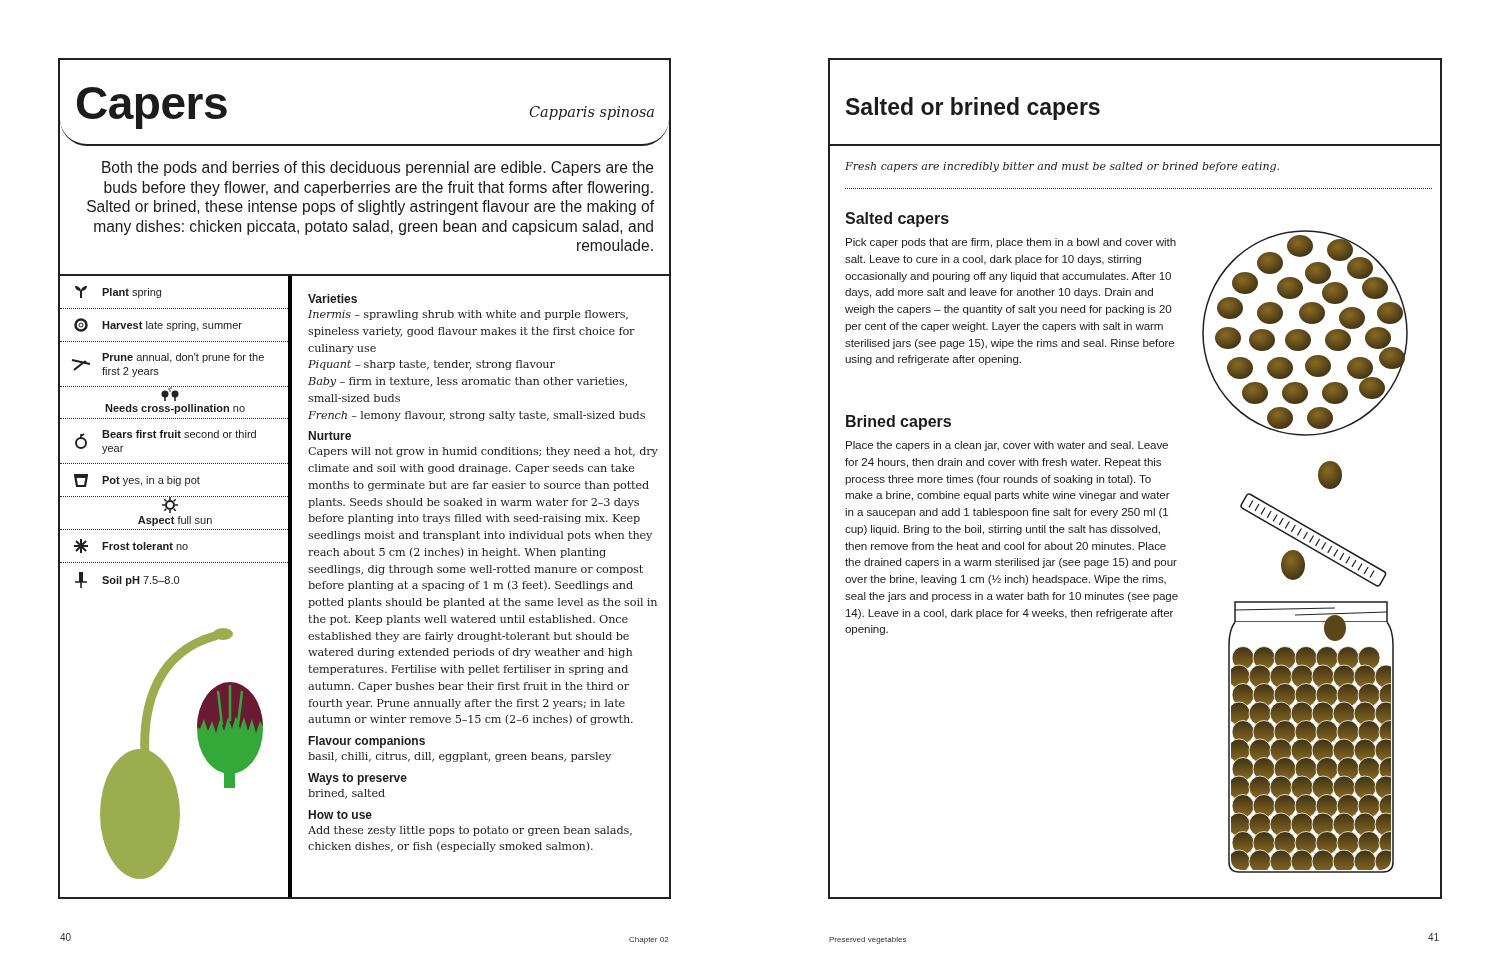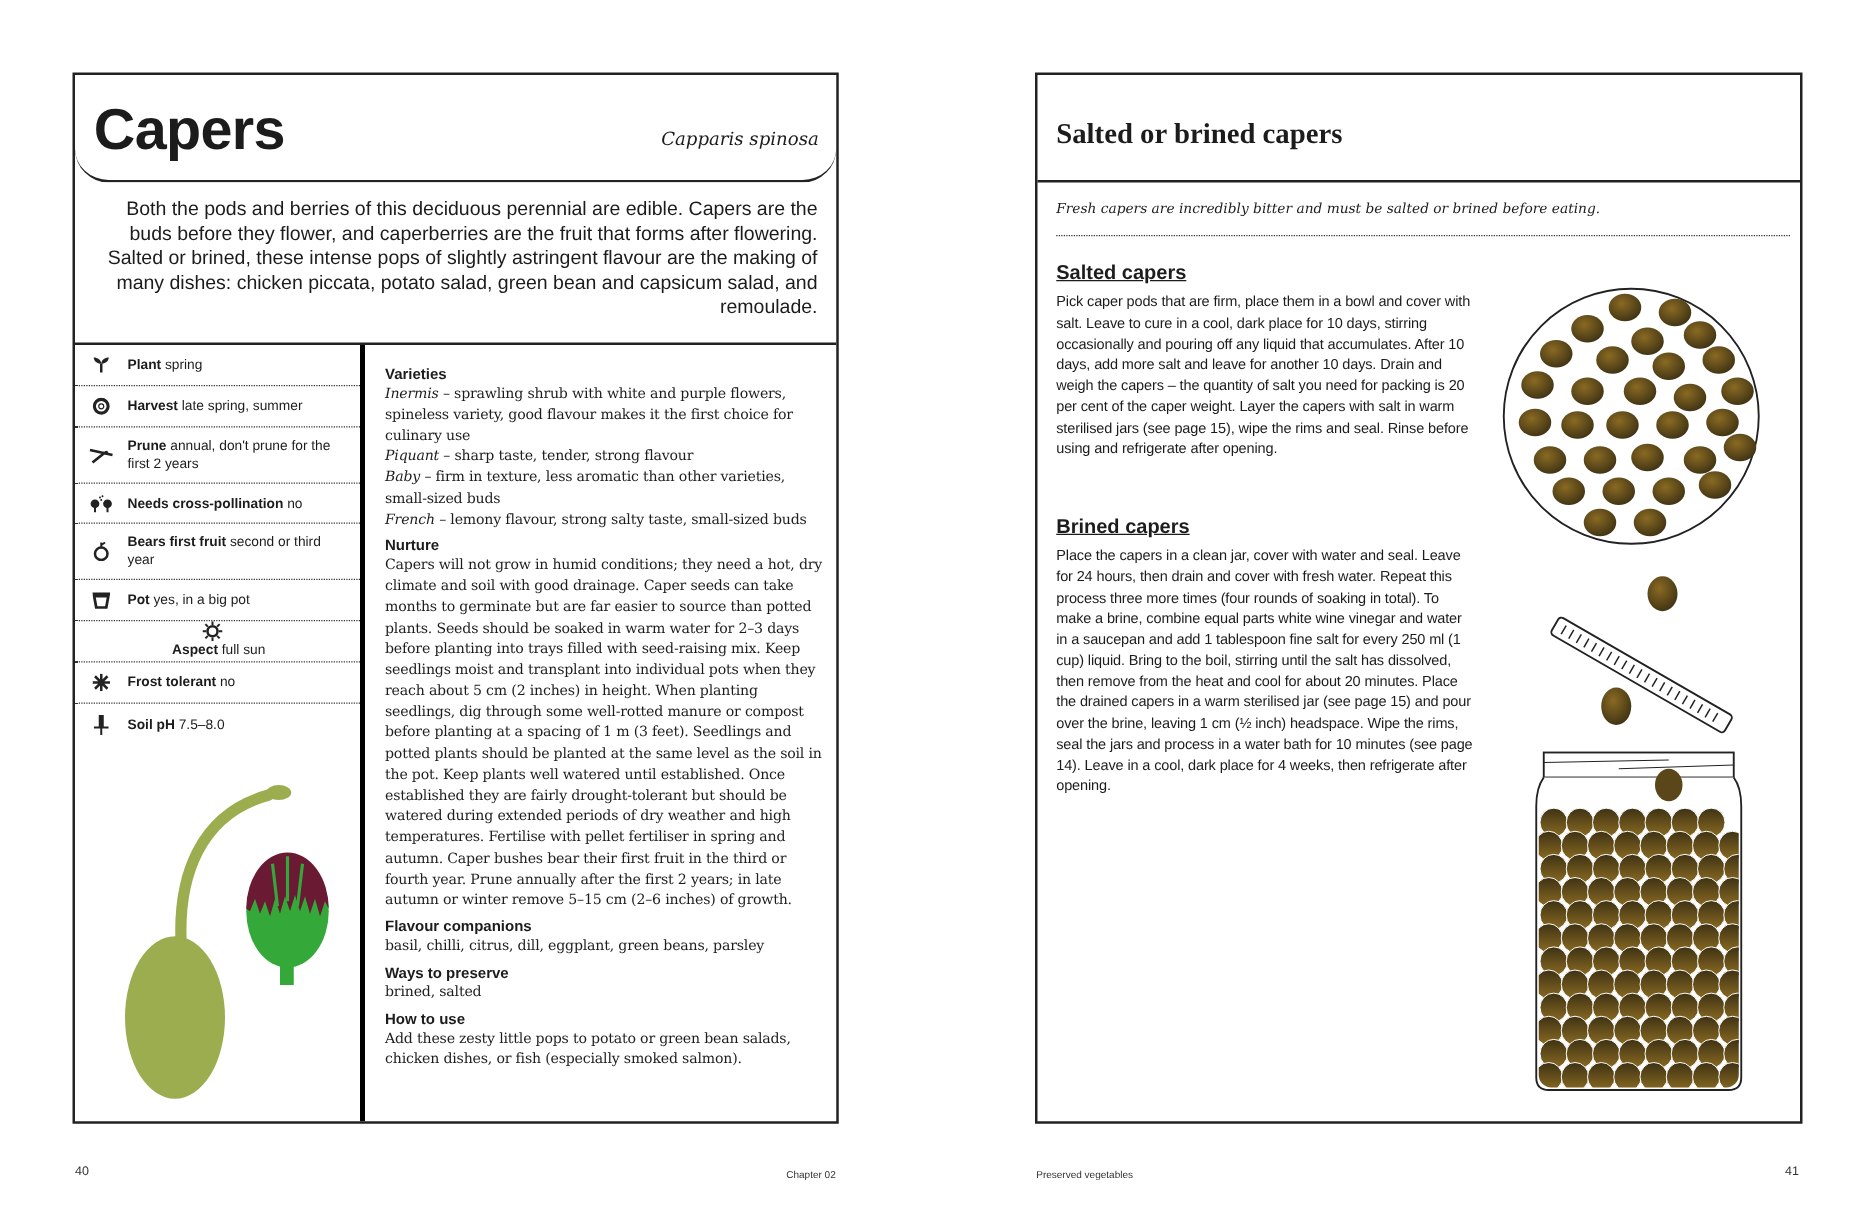--- a/index.html
+++ b/index.html
@@ -28,26 +28,26 @@
   .fact .val { font-weight: 400; }
 
   .sec-head { font-size: 12px; font-weight: 700; margin-top: 4px; line-height: 15px; }
   .sec-body { font-family: "DejaVu Serif", serif; font-size: 11.3px; line-height: 16.75px; margin-bottom: 5px; letter-spacing: -0.15px; }
   .sec-body i { font-style: italic; }
   .variety { display: block; }
 
   .illus-left { position: absolute; left: 30px; top: 345px; }
 
   
-  .r-title-row { position: absolute; left: 0; top: 0; width: 100%; height: 86px; border-bottom: 2px solid #222; font-family: Liberation Serif, serif; }
+  .r-title-row { position: absolute; left: 0; top: 0; width: 100%; height: 86px; border-bottom: 2px solid #222; }
   .r-title { position: absolute; left: 15px; top: 34px; font-size: 23px; font-weight: 700; }
   .r-sub { position: absolute; left: 15px; top: 100px; font-family: "DejaVu Serif", serif; font-style: italic; font-size: 11px; }
   .r-dots { position: absolute; left: 15px; right: 8px; top: 128px; border-top: 1.5px dotted #333; }
   .r-text { position: absolute; left: 15px; width: 335px; }
-  .r-head { font-size: 16px; font-weight: 700; margin-bottom: 6px; text-decoration: underline; }
+  .r-head { font-size: 16px; font-weight: 700; margin-bottom: 6px; }
   .r-body { font-size: 11.6px; line-height: 16.75px; letter-spacing: -0.1px; }
 
   .footer { position: absolute; top: 932px; font-size: 10px; color: #333; }
   .footer.small { font-size: 8px; top: 935px; }
 </style>
 </head>
 <body>
 
 <div id="left-panel" class="panel">
   <div class="title-row">
@@ -80,21 +80,21 @@
           </div>
           <div class="fact" style="height: 45px;">
             <span class="ico">
               <svg width="20" height="14" viewBox="0 0 20 14">
                 <path d="M1 3l18 4M3 13l10-8" stroke="#222" stroke-width="2.2"></path>
                 <circle cx="14" cy="5" r="1.5" fill="#222"></circle>
               </svg>
             </span>
             <span><span class="lab">Prune</span><span class="val"> annual, don't prune for the first 2 years</span></span>
           </div>
-          <div class="fact" style="height: 32px;">
+          <div class="fact" style="height: 32px; flex-direction: column;">
             <span class="ico">
               <svg width="20" height="14" viewBox="0 0 20 14">
                 <circle cx="5" cy="7" r="3.5" fill="#222"></circle>
                 <circle cx="15" cy="7" r="3.5" fill="#222"></circle>
                 <path d="M5 10v4M15 10v4" stroke="#222" stroke-width="1.6"></path>
                 <circle cx="9" cy="2" r=".8" fill="#222"></circle>
                 <circle cx="11" cy="1" r=".8" fill="#222"></circle>
                 <circle cx="10" cy="4" r=".8" fill="#222"></circle>
               </svg>
             </span>

